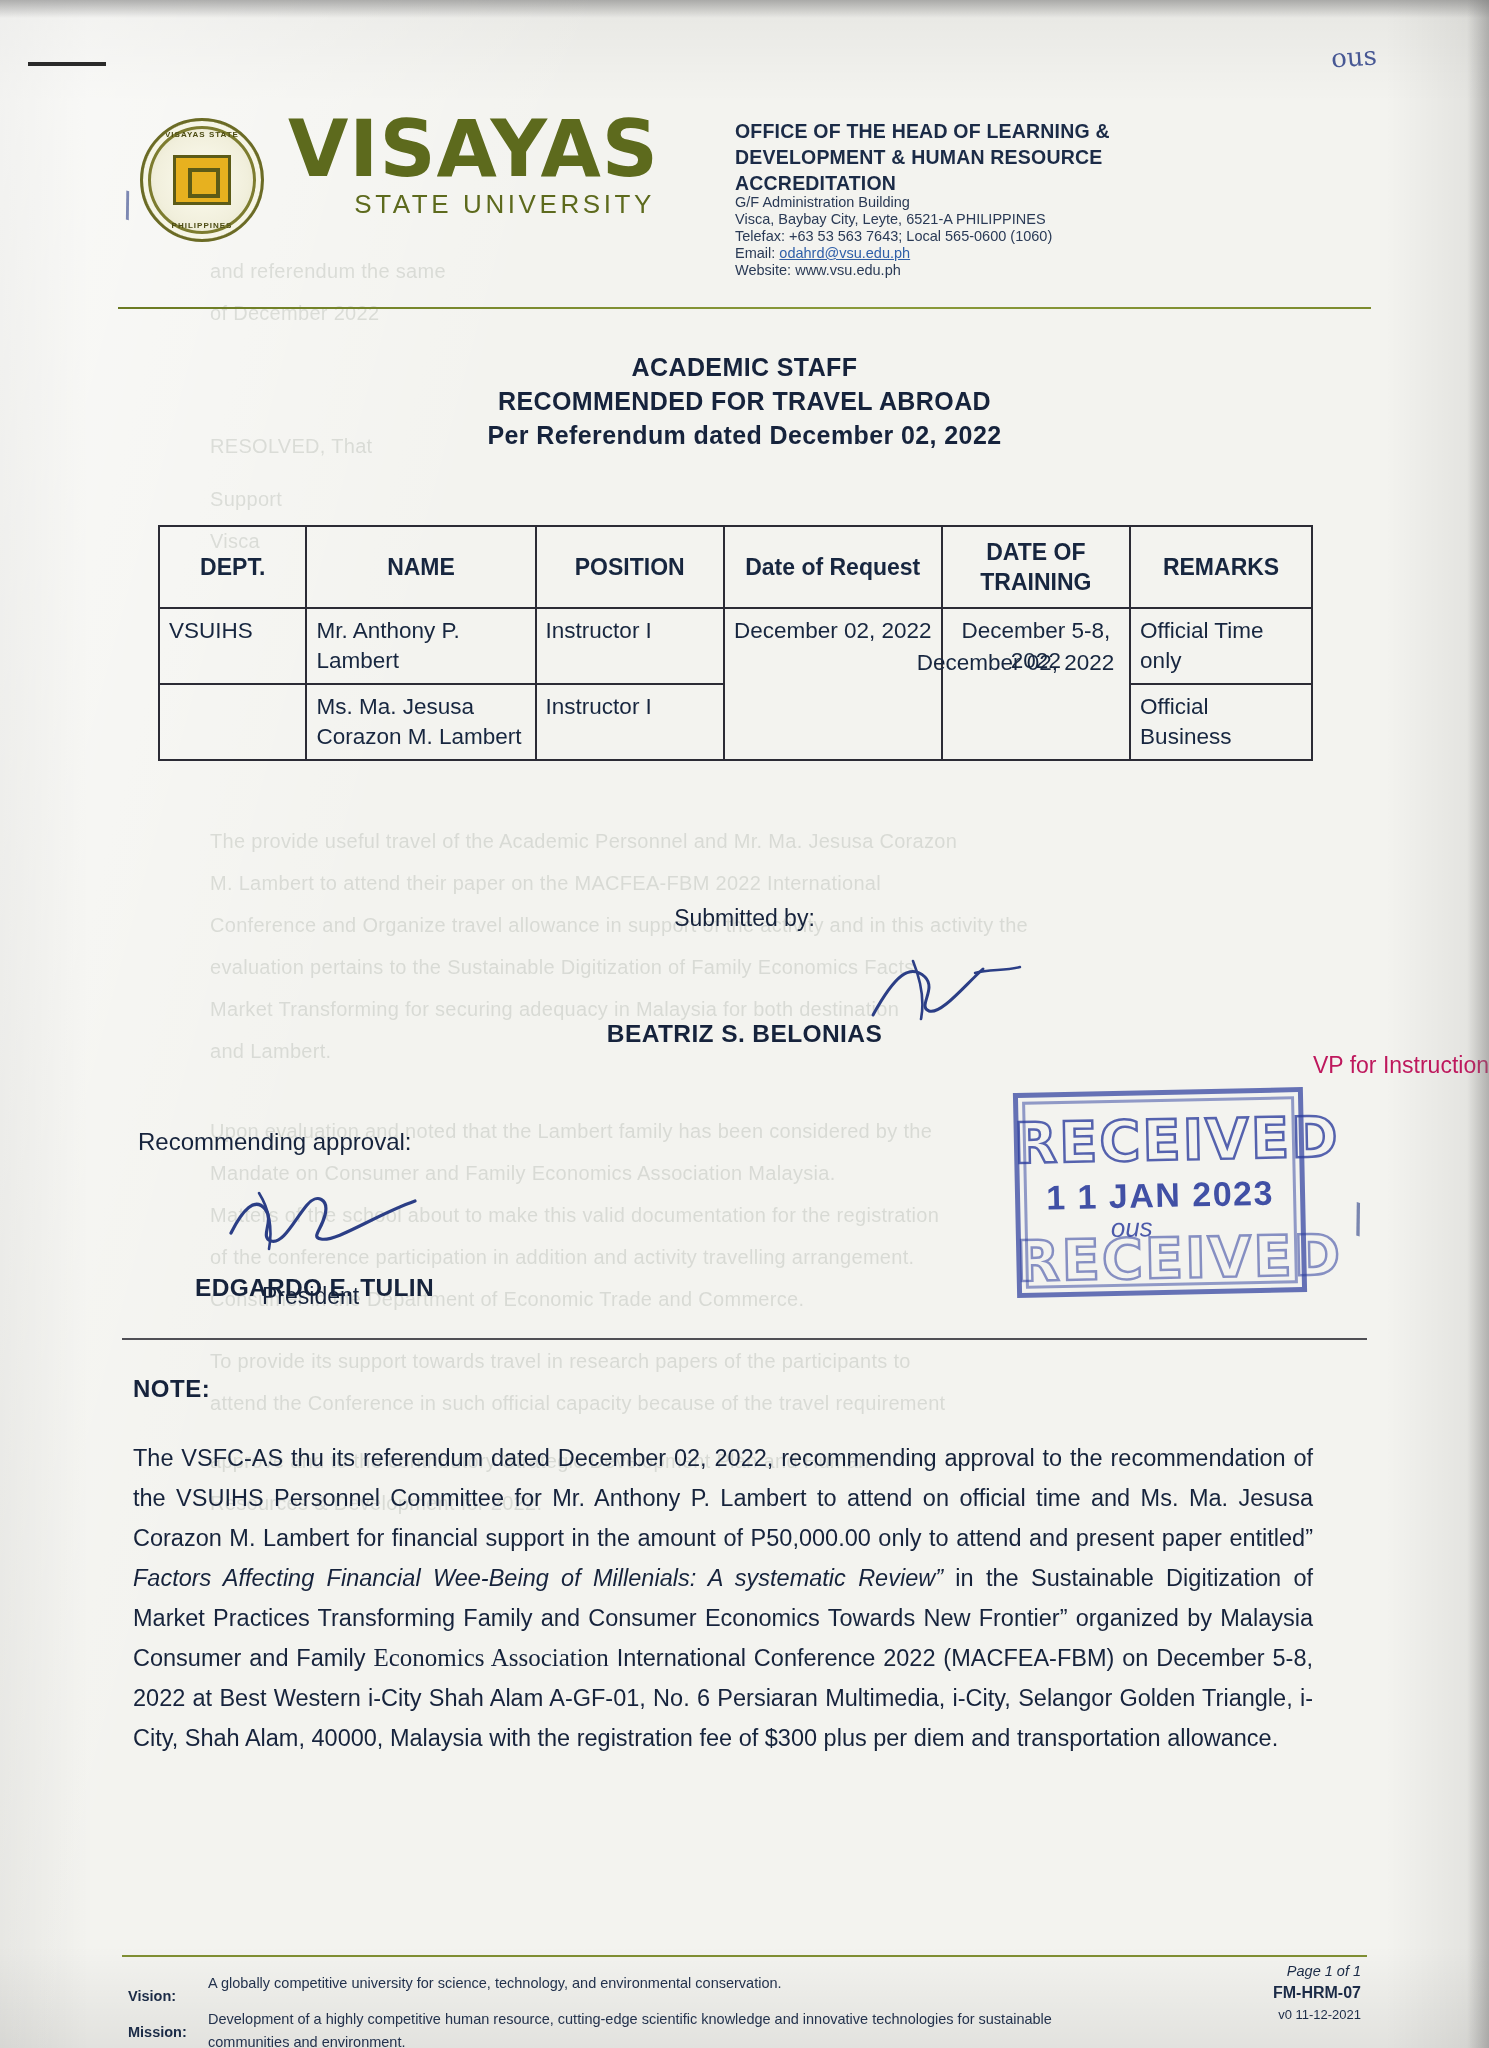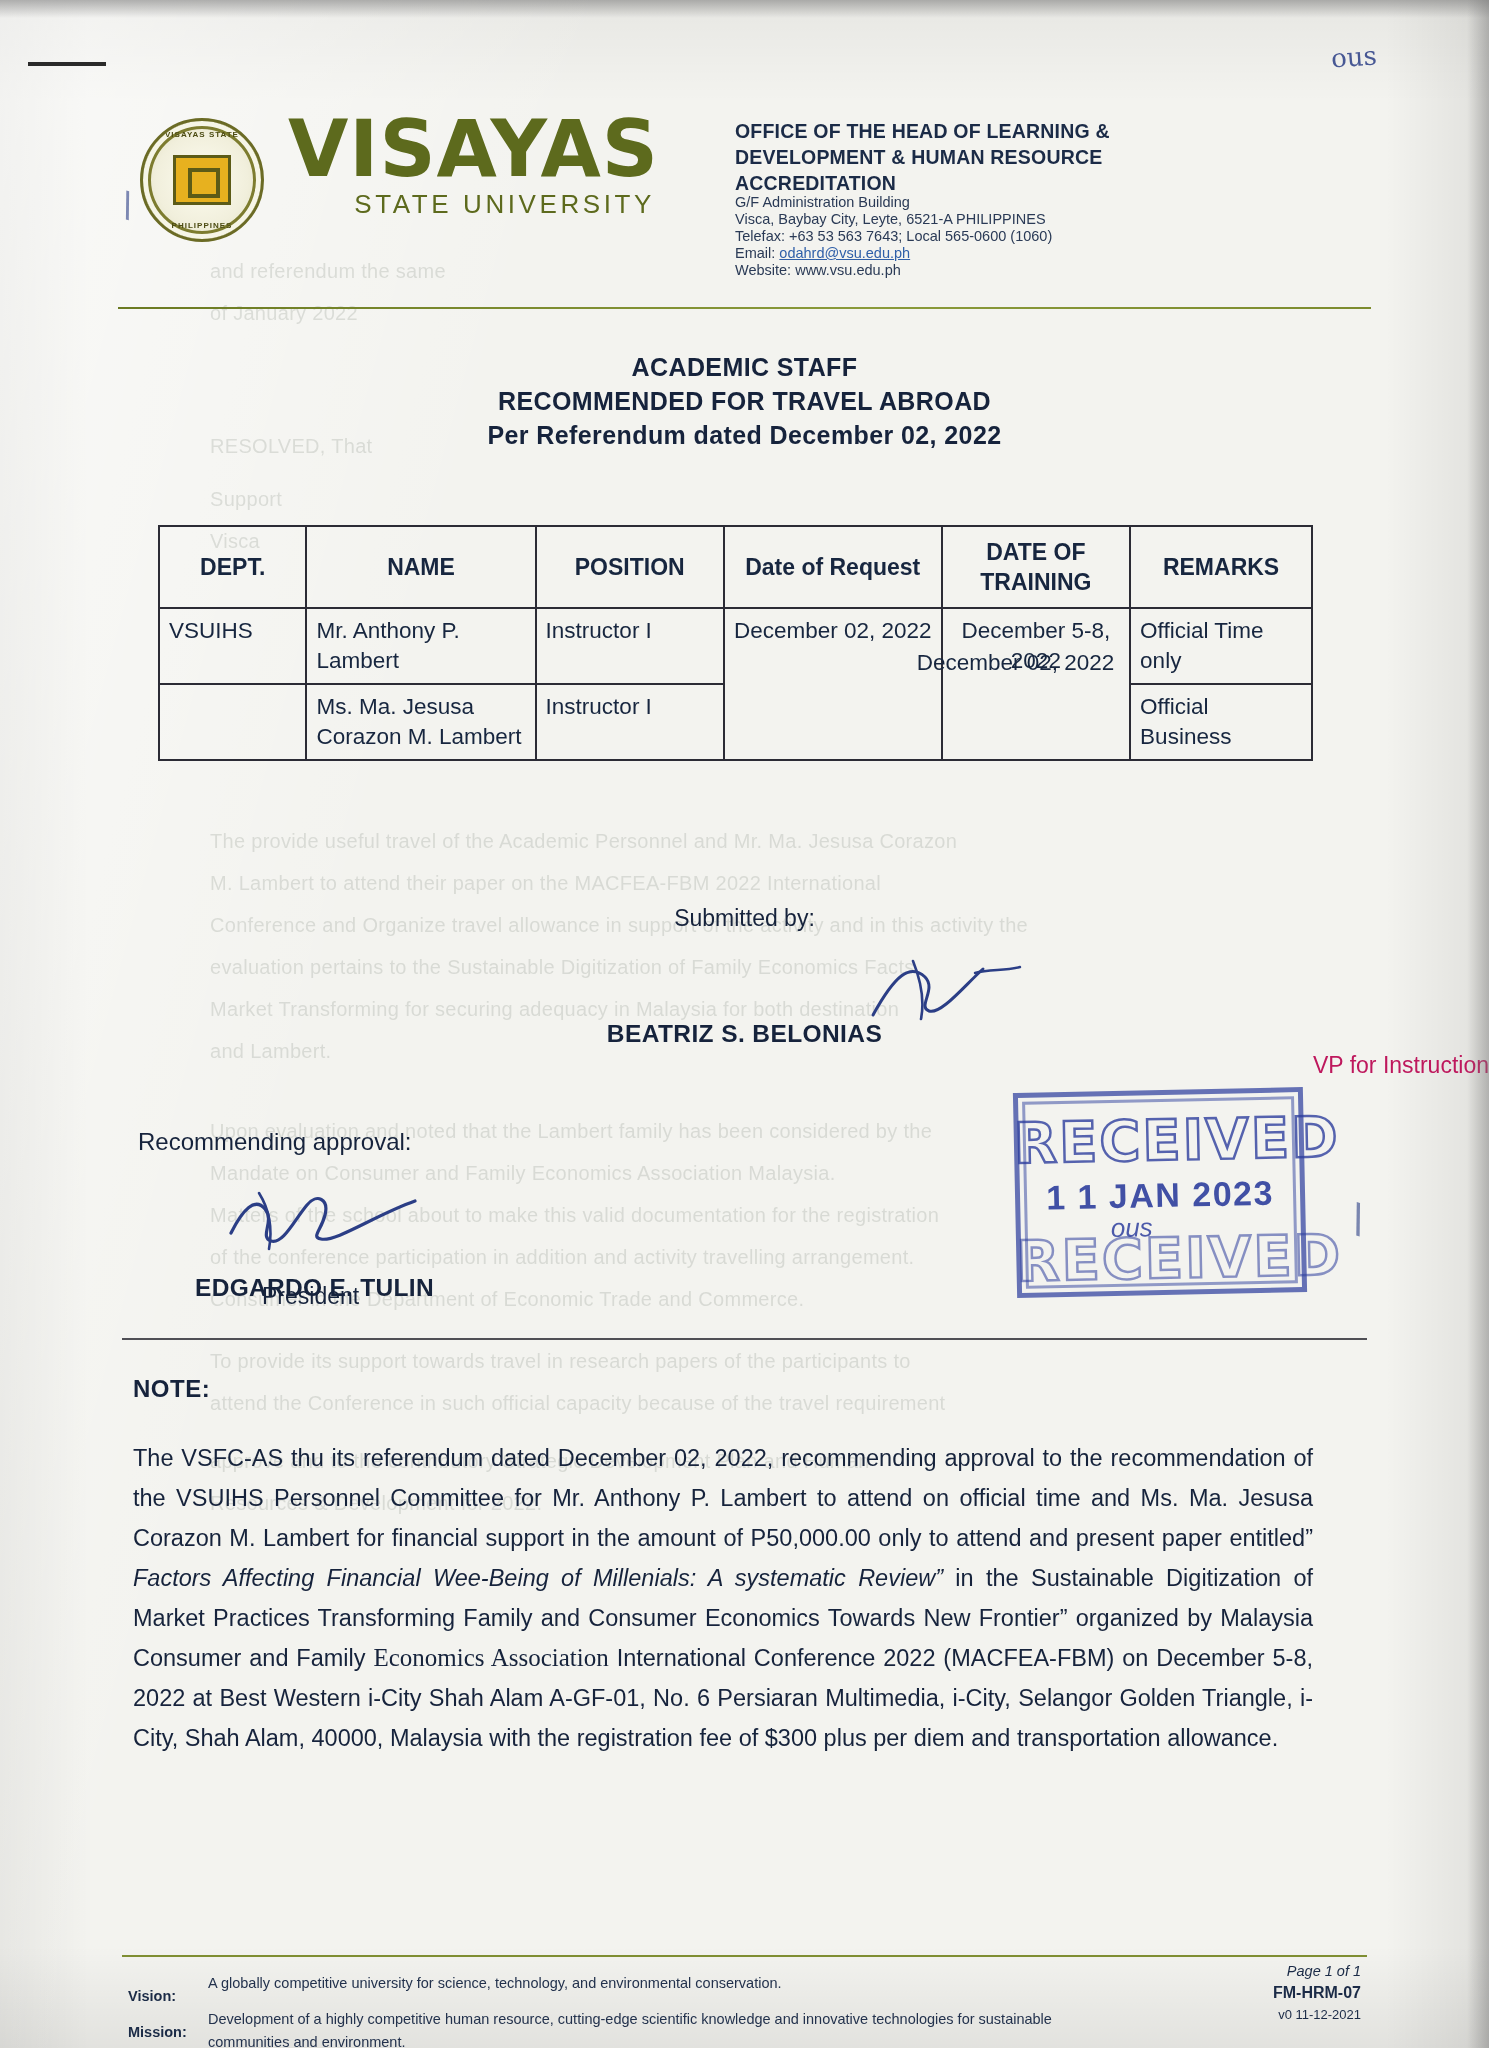--- a/index.html
+++ b/index.html
@@ -445,21 +445,21 @@
     background: #2a2a2a;
   }
 </style>
 </head>
 <body>
 
 <div class="page">
   <div class="paper-shade"></div>
 
   <div class="bleed" style="top:250px">and referendum the same</div>
-  <div class="bleed" style="top:292px">of January 2022</div>
+  <div class="bleed" style="top:292px">of December 2022</div>
   <div class="bleed" style="top:425px">RESOLVED, That</div>
   <div class="bleed" style="top:478px">Support</div>
   <div class="bleed" style="top:520px">Visca</div>
   <div class="bleed" style="top:820px">The provide useful travel of the Academic Personnel and Mr. Ma. Jesusa Corazon</div>
   <div class="bleed" style="top:862px">M. Lambert to attend their paper on the MACFEA-FBM 2022 International</div>
   <div class="bleed" style="top:904px">Conference and Organize travel allowance in support of the activity and in this activity the</div>
   <div class="bleed" style="top:946px">evaluation pertains to the Sustainable Digitization of Family Economics Facts</div>
   <div class="bleed" style="top:1030px">and Lambert.</div>
   <div class="bleed" style="top:988px">Market Transforming for securing adequacy in Malaysia for both destination</div>
   <div class="bleed" style="top:1152px">Mandate on Consumer and Family Economics Association Malaysia.</div>

